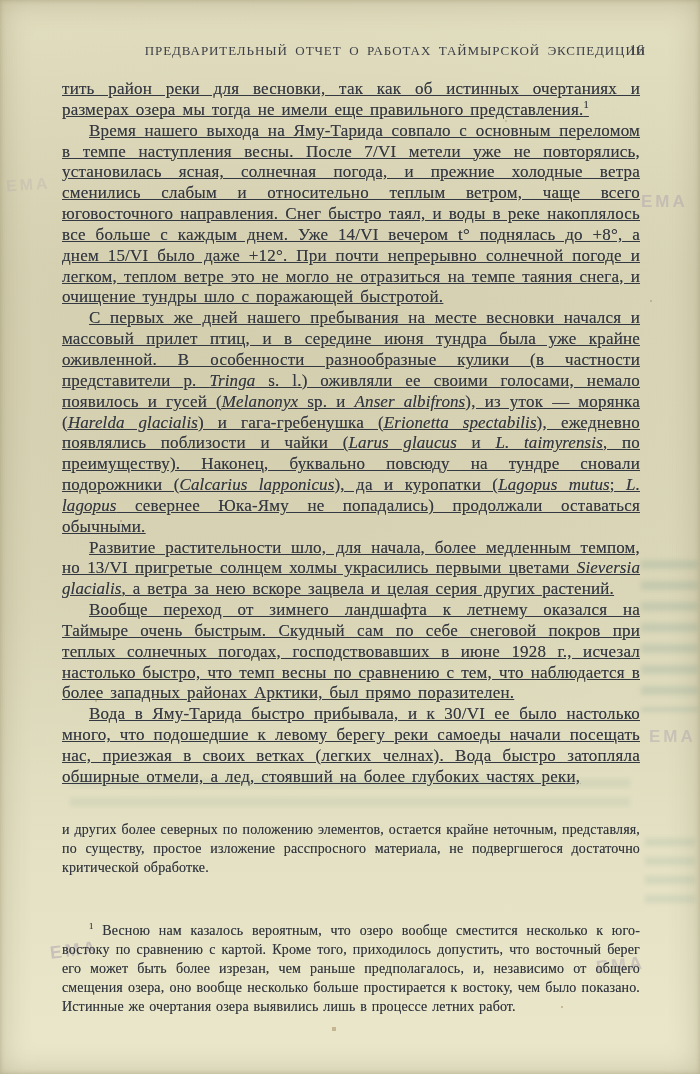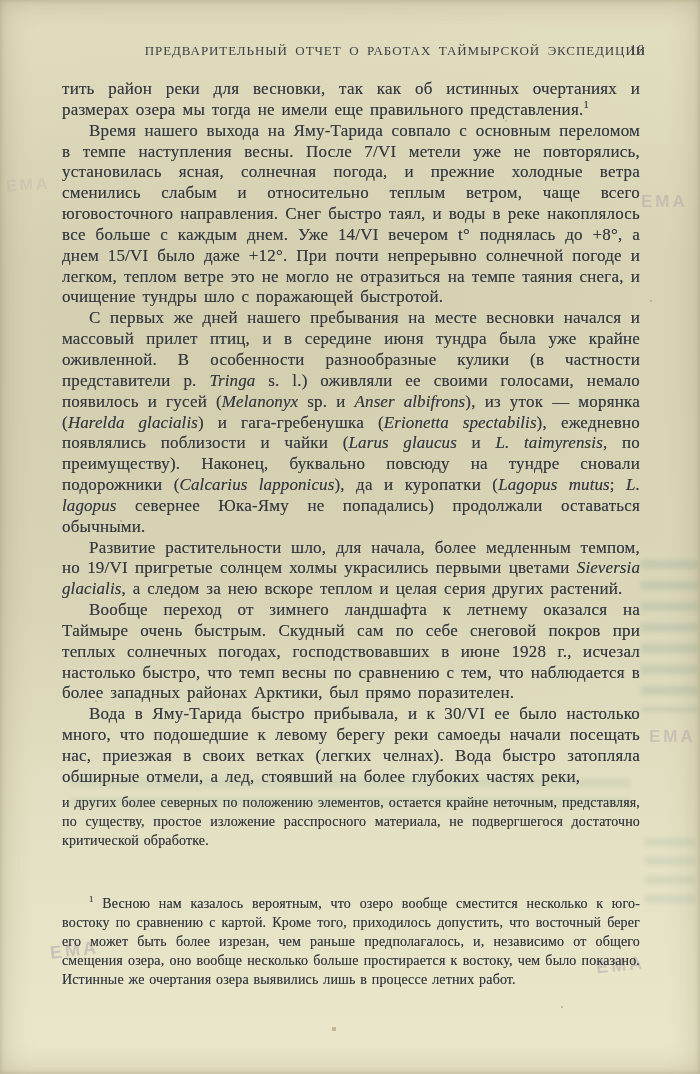--- a/index.html
+++ b/index.html
@@ -28,29 +28,30 @@
     font-size:14.5px; letter-spacing:0; word-spacing:0;
   }
 
   
   .body-text {
     position:absolute; top:79px; left:62px; width:578px;
     font-size:17px; line-height:20.85px;
     text-align:justify;
     letter-spacing:.2px; word-spacing:.14em;
     text-shadow:0 0 .4px rgba(52,56,64,.55);
+    text-decoration:underline;
   }
   .para { margin:0; text-indent:27px; }
   .para.no-indent { text-indent:0; }
   .it  { font-style:italic; letter-spacing:.1px; }
   .sup { vertical-align:super; font-size:.62em; line-height:0; }
 
   
   .footnotes {
-    position:absolute; top:793px; left:62px; width:578px;
+    position:absolute; top:820px; left:62px; width:578px;
     font-size:14px; line-height:19px;
     text-align:justify;
     letter-spacing:.15px; word-spacing:.08em;
     color:#32363d;
     text-shadow:0 0 .35px rgba(50,54,61,.55);
   }
   .fn { margin:0; text-indent:0; }
   .fn.indent { text-indent:27px;margin-top:44px; }
 
   
@@ -112,21 +113,21 @@
 
   <header class="running-head">
     <span>ПРЕДВАРИТЕЛЬНЫЙ ОТЧЕТ О РАБОТАХ ТАЙМЫРСКОЙ ЭКСПЕДИЦИИ</span>
     <span class="page-num">16</span>
   </header>
 
   <main class="body-text">
     <p class="para no-indent"><span>тить район реки для весновки, так как об истинных очертаниях и размерах озера мы тогда не имели еще правильного представления.</span><span class="sup">1</span></p>
     <p class="para"><span>Время нашего выхода на Яму-Тарида совпало с основным переломом в темпе наступления весны. После 7/VI метели уже не повторялись, установилась ясная, солнечная погода, и прежние холодные ветра сменились слабым и относительно теплым ветром, чаще всего юговосточного направления. Снег быстро таял, и воды в реке накоплялось все больше с каждым днем. Уже 14/VI вечером t° поднялась до +8°, а днем 15/VI было даже +12°. При почти непрерывно солнечной погоде и легком, теплом ветре это не могло не отразиться на темпе таяния снега, и очищение тундры шло с поражающей быстротой.</span></p>
     <p class="para"><span>С первых же дней нашего пребывания на месте весновки начался и массовый прилет птиц, и в середине июня тундра была уже крайне оживленной. В особенности разнообразные кулики (в частности представители р. </span><span class="it">Tringa</span><span> s. l.) оживляли ее своими голосами, немало появилось и гусей (</span><span class="it">Melanonyx</span><span> sp. и </span><span class="it">Anser albifrons</span><span>), из уток — морянка (</span><span class="it">Harelda glacialis</span><span>) и гага-гребенушка (</span><span class="it">Erionetta spectabilis</span><span>), ежедневно появлялись поблизости и чайки (</span><span class="it">Larus glaucus</span><span> и </span><span class="it">L. taimyrensis</span><span>, по преимуществу). Наконец, буквально повсюду на тундре сновали подорожники (</span><span class="it">Calcarius lapponicus</span><span>), да и куропатки (</span><span class="it">Lagopus mutus</span><span>; </span><span class="it">L. lagopus</span><span> севернее Юка-Яму не попадались) продолжали оставаться обычными.</span></p>
-    <p class="para"><span>Развитие растительности шло, для начала, более медленным темпом, но 19/VI пригретые солнцем холмы украсились первыми цветами </span><span class="it">Sieversia glacialis</span><span>, а следом за нею вскоре теплом и целая серия других растений.</span></p>
+    <p class="para"><span>Развитие растительности шло, для начала, более медленным темпом, но 13/VI пригретые солнцем холмы украсились первыми цветами </span><span class="it">Sieversia glacialis</span><span>, а ветра за нею вскоре зацвела и целая серия других растений.</span></p>
     <p class="para"><span>Вообще переход от зимнего ландшафта к летнему оказался на Таймыре очень быстрым. Скудный сам по себе снеговой покров при теплых солнечных погодах, господствовавших в июне 1928 г., исчезал настолько быстро, что темп весны по сравнению с тем, что наблюдается в более западных районах Арктики, был прямо поразителен.</span></p>
     <p class="para"><span>Вода в Яму-Тарида быстро прибывала, и к 30/VI ее было настолько много, что подошедшие к левому берегу реки самоеды начали посещать нас, приезжая в своих ветках (легких челнах). Вода быстро затопляла обширные отмели, а лед, стоявший на более глубоких частях реки,</span></p>
   </main>
 
   <footer class="footnotes">
     <p class="fn"><span>и других более северных по положению элементов, остается крайне неточным, представляя, по существу, простое изложение расспросного материала, не подвергшегося достаточно критической обработке.</span></p>
     <p class="fn indent"><span class="sup">1</span><span> Весною нам казалось вероятным, что озеро вообще сместится несколько к юго-востоку по сравнению с картой. Кроме того, приходилось допустить, что восточный берег его может быть более изрезан, чем раньше предполагалось, и, независимо от общего смещения озера, оно вообще несколько больше простирается к востоку, чем было показано. Истинные же очертания озера выявились лишь в процессе летних работ.</span></p>
   </footer>
 
 </div>

